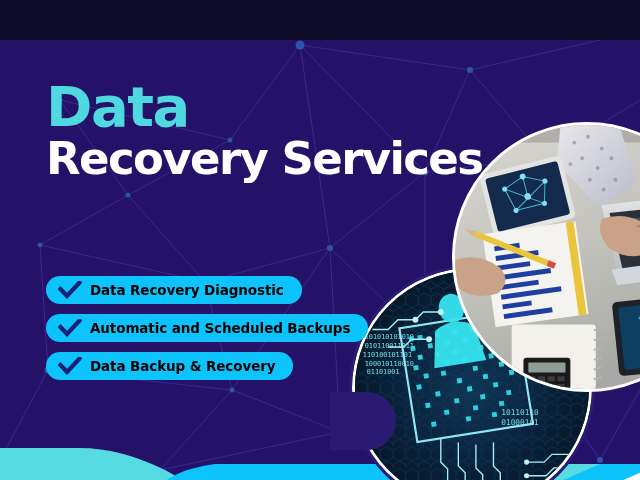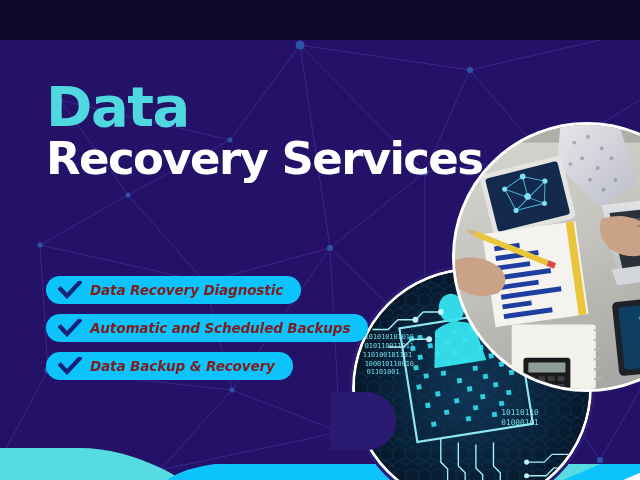--- a/index.html
+++ b/index.html
@@ -48,27 +48,26 @@
     margin-bottom:10px;
     width:max-content;
   }
   .pill .chk{
     flex:0 0 auto;
     width:24px;height:18px;
     margin-right:8px;
     display:block;
   }
   .pill .ptext{
-    color:#7f1d1d;
+    color:#000000;
     font-size:13.5px;
     font-weight:bold;
     letter-spacing:-0.1px;
     white-space:nowrap;
     font-family:"DejaVu Sans",sans-serif;
-    font-style:italic;
   }
 
   
   .waves{position:absolute;left:0;bottom:0;width:640px;height:110px;z-index:8;}
 
   
   .circ{
     position:absolute;
     border-radius:50%;
     overflow:hidden;

